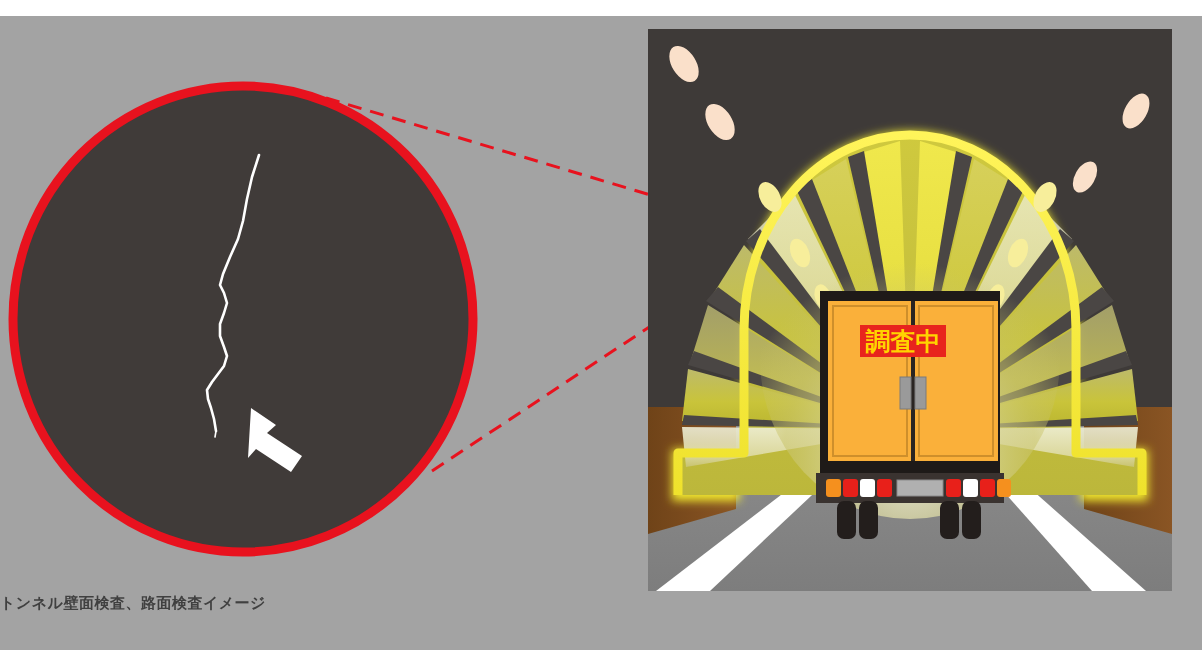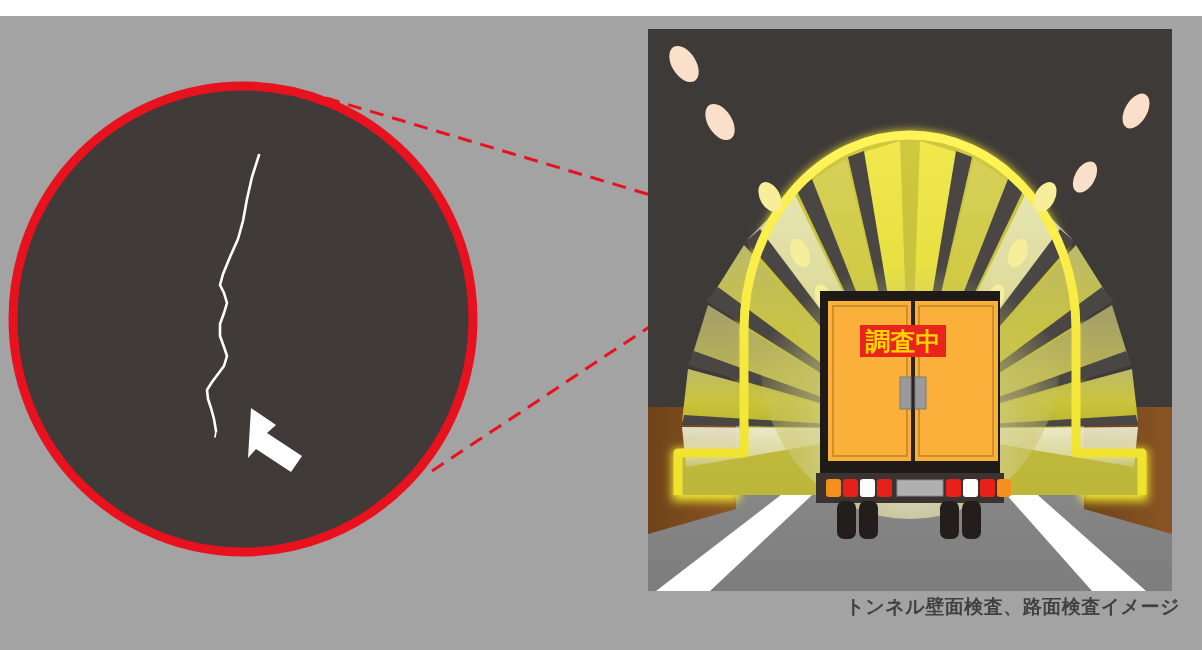--- a/index.html
+++ b/index.html
@@ -51,22 +51,22 @@
     overflow: hidden;
   }
   .tunnel-frame svg { display: block; }
 
   
   .caption {
     position: absolute;
     left: 0;
     top: 578px;
     width: 1180px;
-    text-align: right;
-    font-size: 19px;
+    text-align: left;
+    font-size: 15px;
     font-weight: bold;
     color: #404040;
     letter-spacing: 0.5px;
     white-space: nowrap;
     font-family: Liberation Mono, monospace;
   }
 </style>
 </head>
 <body>
 

